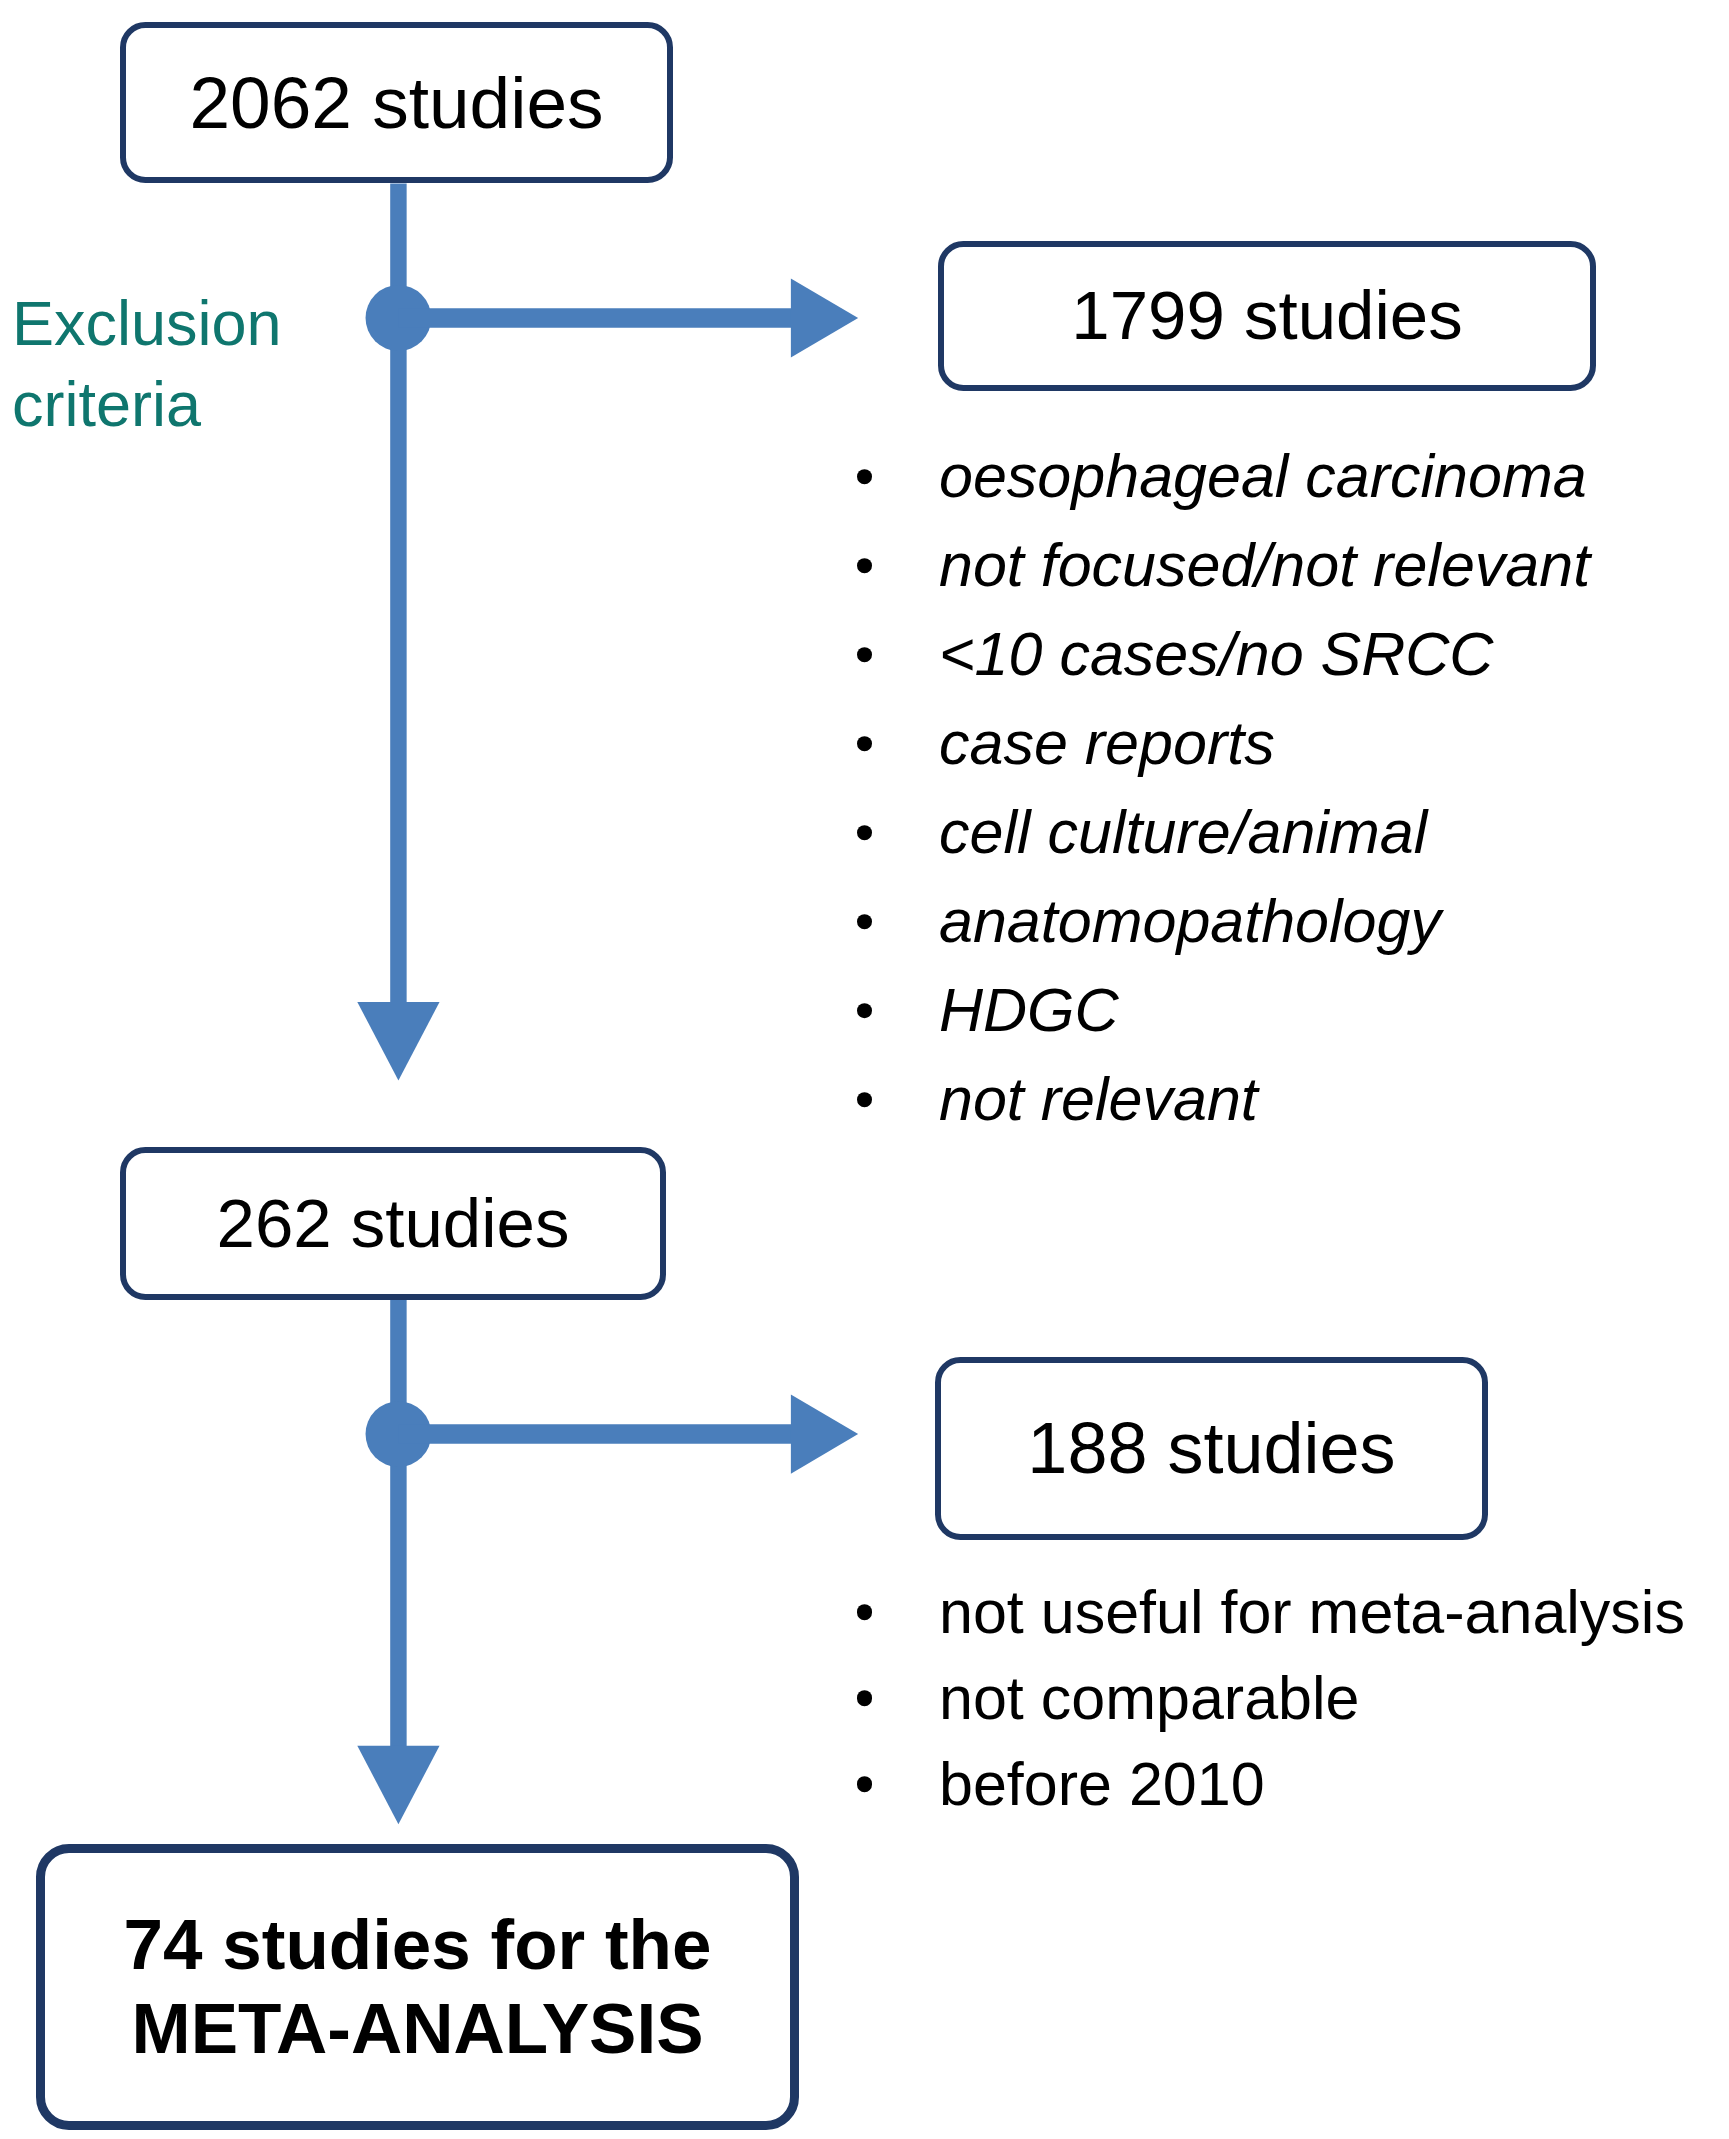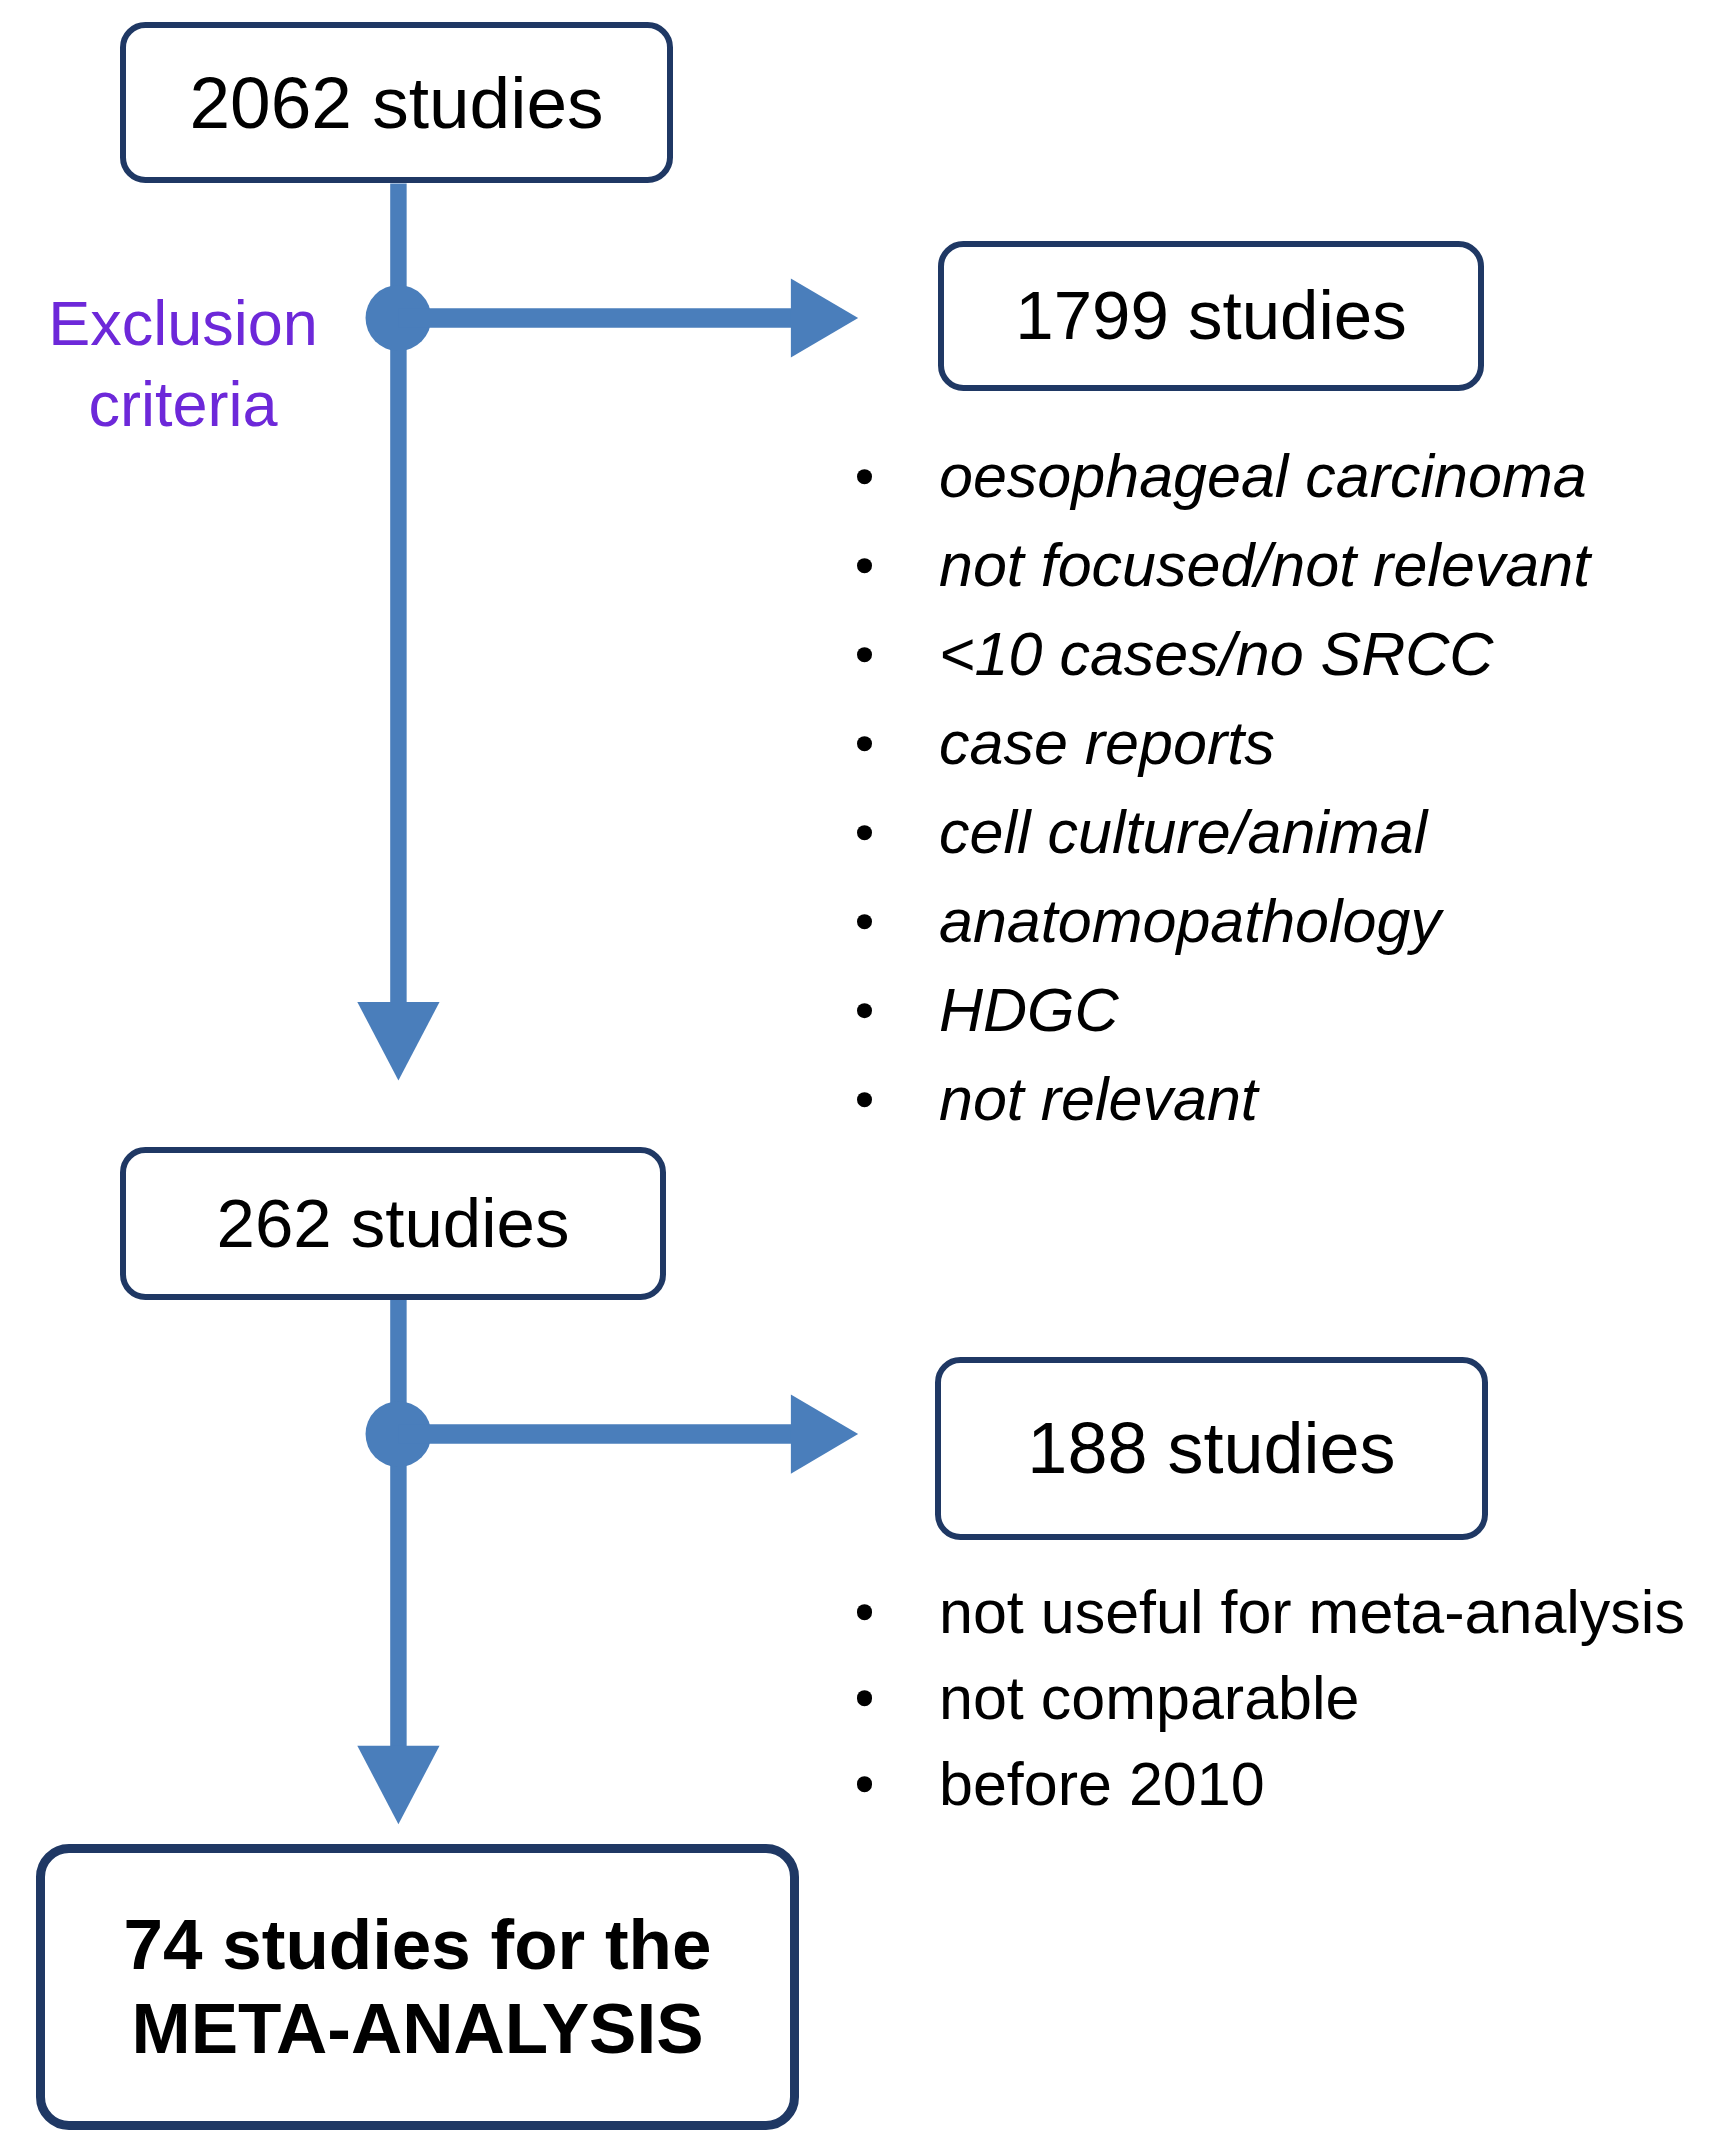--- a/index.html
+++ b/index.html
@@ -44,35 +44,35 @@
   }
   .node-text {
     display: block;
     width: 100%;
     padding: 0 5px;
     box-sizing: border-box;
   }
 
   
   #box-top     { left: 120px;  top: 22.4px;   width: 553px;  height: 161px; font-size: 73px; }
-  #box-excl1   { left: 938px; top: 241px;  width: 546px;  height: 150px; font-size: 69px; }
+  #box-excl1   { left: 938px; top: 241px;  width: 658px;  height: 150px; font-size: 69px; }
   #box-mid     { left: 120px;  top: 1114px; width: 546px;  height: 153px; font-size: 69px; margin-top: 33px; }
   #box-excl2   { left: 935px; top: 1357px; width: 553px;  height: 183px; font-size: 72px; }
   #box-final   { left: 36px;   top: 1844px; width: 763px; height: 286px; font-size: 71px; font-weight: bold; }
 
   
   #excl-label {
     position: absolute;
-    left: 22px;
+    left: 12px;
     top: 283px;
     width: 322px;
-    text-align: center;
+    text-align: left;
     font-size: 63px;
     line-height: 1.28;
-    color: #6d28d9;
+    color: #0f766e;
     z-index: 3;
   }
   #excl-label .line { display: block; }
 
   
   .bullet-list {
     position: absolute;
     margin: 0;
     padding: 0;
     list-style: none;

